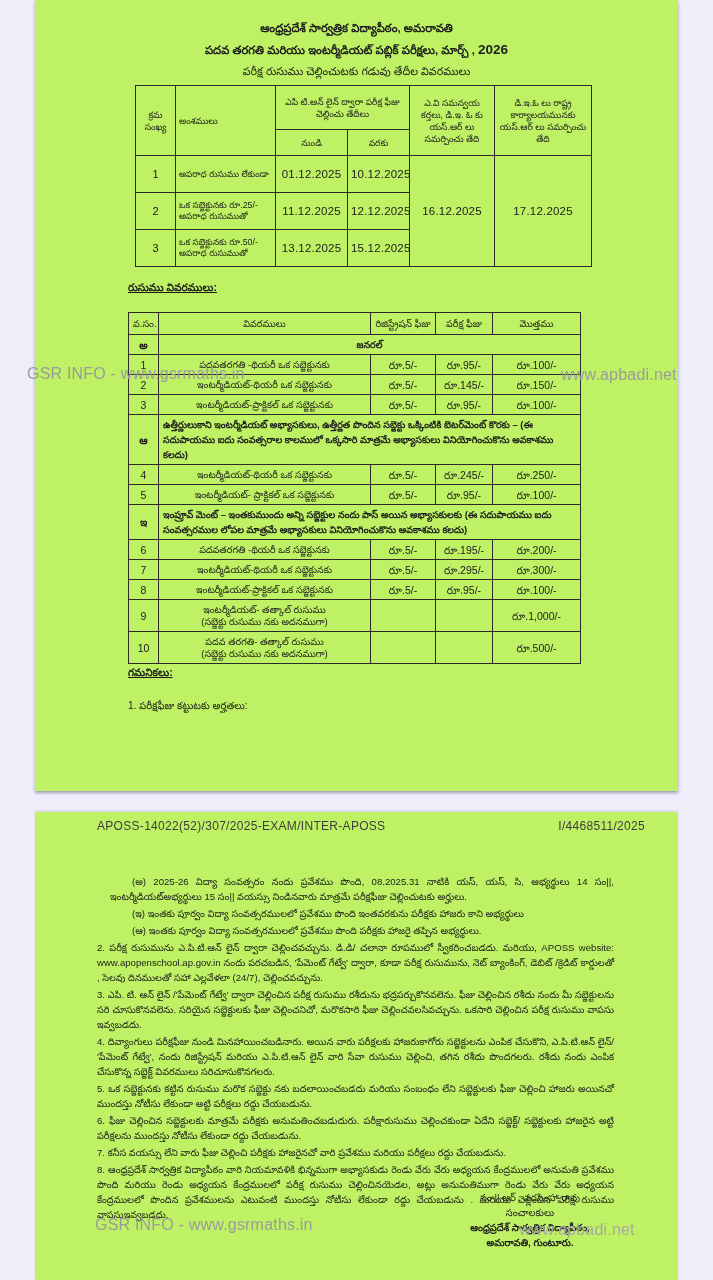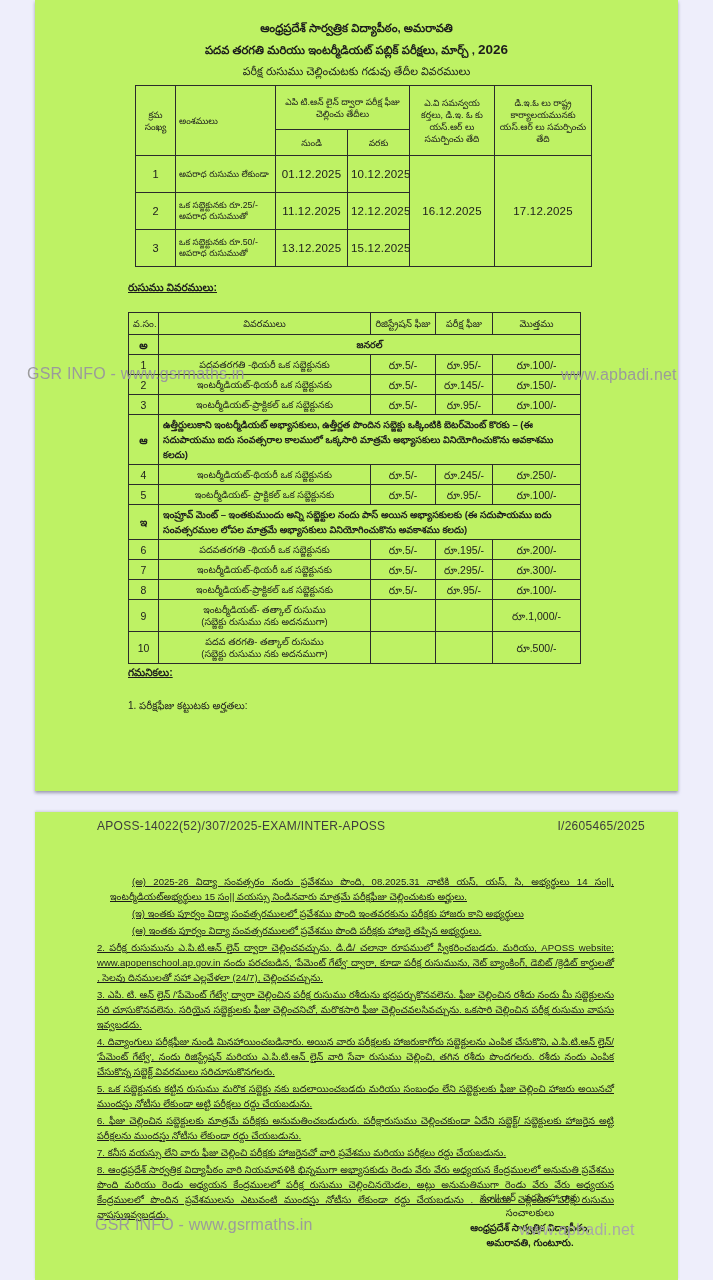--- a/index.html
+++ b/index.html
@@ -49,21 +49,21 @@
   .wm{position:absolute;color:#9b9b9b;font-size:16px;letter-spacing:.2px;z-index:5;}
   #wm1-left{left:27px;top:365px;}
   #wm1-right{left:561px;top:366px;}
   #wm2-left{left:95px;top:1216px;}
   #wm2-right{left:519px;top:1221px;color:#a8a8a8;}
 
   .refline{position:absolute;top:7px;left:62px;right:33px;font-size:12px;color:#3d3d3d;letter-spacing:.3px;}
   .refline .right{float:right;}
 
   .p2body{position:absolute;top:62px;left:62px;width:528px;font-size:9.6px;line-height:15px;text-align:justify;}
-  .p2body p{margin:0 11px 2px 0;text-decoration:underline;}
+  .p2body p{margin:0 11px 2px 0;}
   .p2body p.sub{margin-left:13px;text-indent:22px;}
 
   .sig{position:absolute;right:28px;top:378px;width:240px;text-align:center;font-size:9.8px;line-height:15px;}
   .sig .bold{font-weight:bold;}
 </style>
 </head>
 <body>
 
 <div class="sheet" id="sheet1">
 
@@ -223,21 +223,21 @@
   <div class="notes-title">గమనికలు:</div>
   <div class="note1">1. పరీక్షఫీజు కట్టుటకు అర్హతలు:</div>
 </div>
 
 <div class="wm" id="wm1-left">GSR INFO - www.gsrmaths.in</div>
 <div class="wm" id="wm1-right">www.apbadi.net</div>
 
 <div class="sheet" id="sheet2">
   <div class="refline">
     <span>APOSS-14022(52)/307/2025-EXAM/INTER-APOSS</span>
-    <span class="right">I/2605465/2025</span>
+    <span class="right">I/4468511/2025</span>
   </div>
 
   <div class="p2body">
     <p class="sub">(అ) 2025-26 విద్యా సంవత్సరం నందు ప్రవేశము పొంది, 08.2025.31 నాటికి యస్, యస్, సి, అభ్యర్థులు 14 సం||, ఇంటర్మీడియట్‌అభ్యర్థులు 15 సం|| వయస్సు నిండినవారు మాత్రమే పరీక్షఫీజు చెల్లించుటకు అర్హులు.</p>
     <p class="sub">(ఇ) ఇంతకు పూర్వం విద్యా సంవత్సరములలో ప్రవేశము పొంది ఇంతవరకును పరీక్షకు హాజరు కాని అభ్యర్థులు</p>
     <p class="sub">(ఆ) ఇంతకు పూర్వం విద్యా సంవత్సరములలో ప్రవేశము పొంది పరీక్షకు హాజరై తప్పిన అభ్యర్థులు.</p>
     <p>2. పరీక్ష రుసుమును ఎ.పి.టి.ఆన్ లైన్ ద్వారా చెల్లించవచ్చును. డి.డి/ చలానా రూపములో స్వీకరించబడదు. మరియు, APOSS website: www.apopenschool.ap.gov.in నందు పరచబడిన, 'పేమెంట్ గేట్వే' ద్వారా, కూడా పరీక్ష రుసుమును, నెట్ బ్యాంకింగ్, డెబిట్ /క్రెడిట్ కార్డులతో , సెలవు దినములతో సహా ఎల్లవేళలా (24/7), చెల్లించవచ్చును.</p>
     <p>3. ఎపి. టి. ఆన్ లైన్ /'పేమెంట్ గేట్వే' ద్వారా చెల్లించిన పరీక్ష రుసుము రశీదును భద్రపర్చుకొనవలెను. ఫీజు చెల్లించిన రశీదు నందు మీ సబ్జెక్టులను సరి చూసుకొనవలెను. సరియైన సబ్జెక్టులకు ఫీజు చెల్లించనిచో, మరొకసారి ఫీజు చెల్లించవలసివచ్చును. ఒకసారి చెల్లించిన పరీక్ష రుసుము వాపసు ఇవ్వబడదు.</p>
     <p>4. దివ్యాంగులు పరీక్షఫీజు నుండి మినహాయించబడినారు. అయిన వారు పరీక్షలకు హాజరుకాగోరు సబ్జెక్టులను ఎంపిక చేసుకొని, ఎ.పి.టి.ఆన్ లైన్/ 'పేమెంట్ గేట్వే', నందు రిజిస్ట్రేషన్ మరియు ఎ.పి.టి.ఆన్ లైన్ వారి సేవా రుసుము చెల్లించి, తగిన రశీదు పొందగలరు. రశీదు నందు ఎంపిక చేసుకొన్న సబ్జెక్ట్ వివరములు సరిచూసుకొనగలరు.</p>
     <p>5. ఒక సబ్జెక్టునకు కట్టిన రుసుము మరొక సబ్జెక్టు నకు బదలాయించబడదు మరియు సంబంధం లేని సబ్జెక్టులకు ఫీజు చెల్లించి హాజరు అయినచో ముందస్తు నోటీసు లేకుండా అట్టి పరీక్షలు రద్దు చేయబడును.</p>

